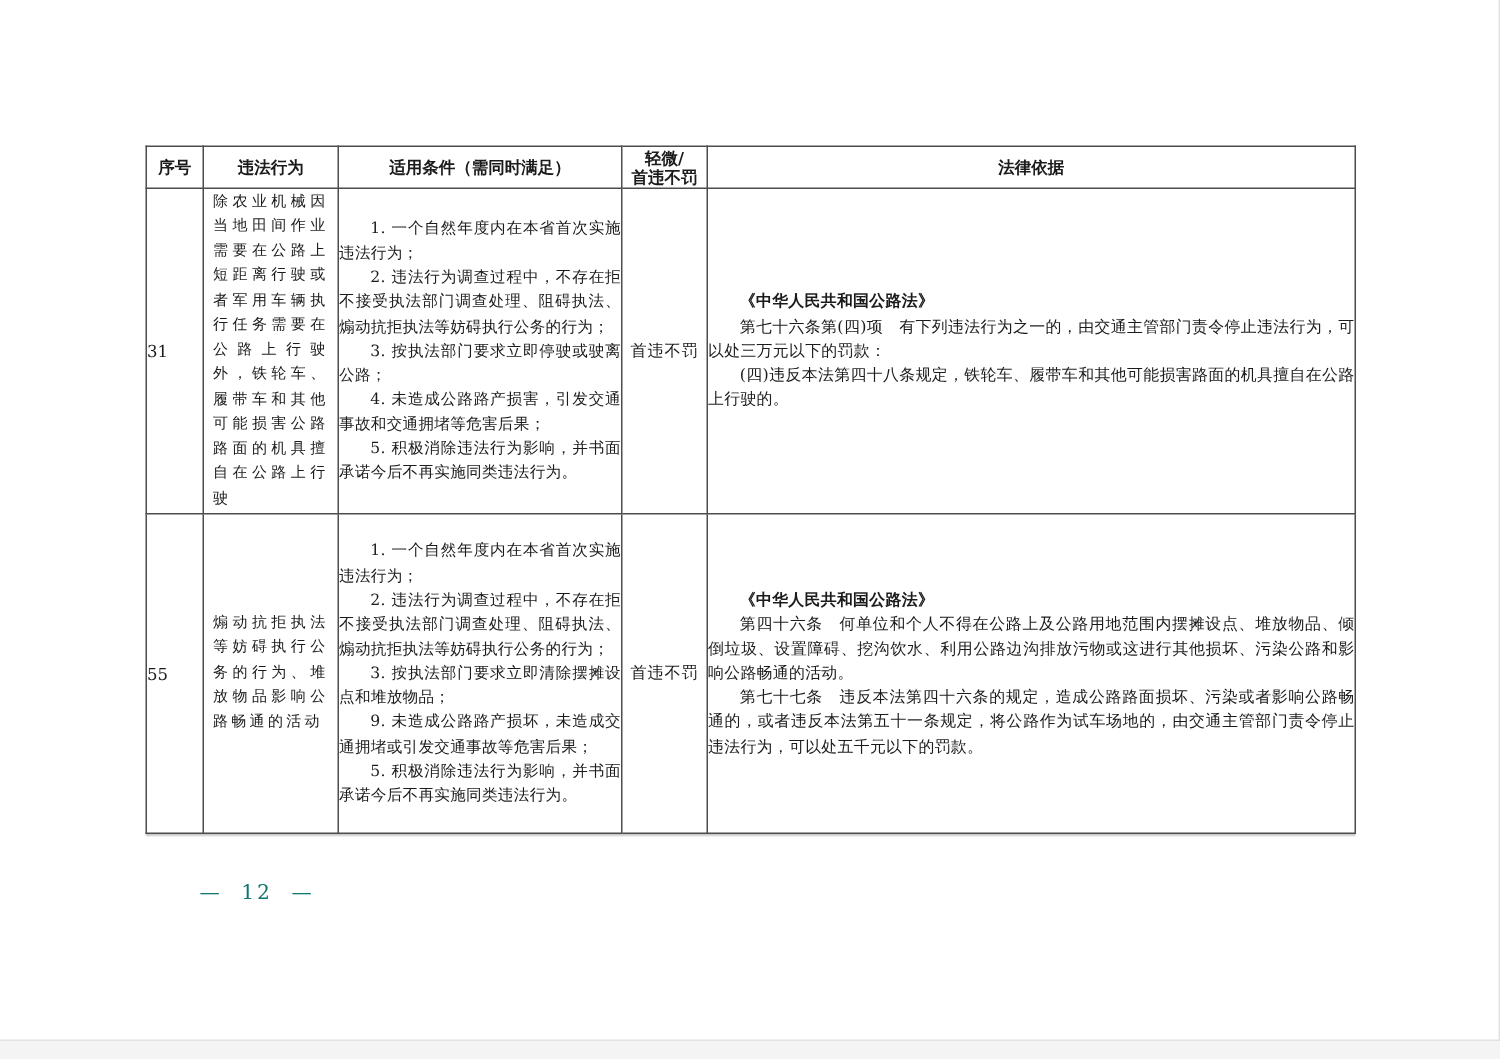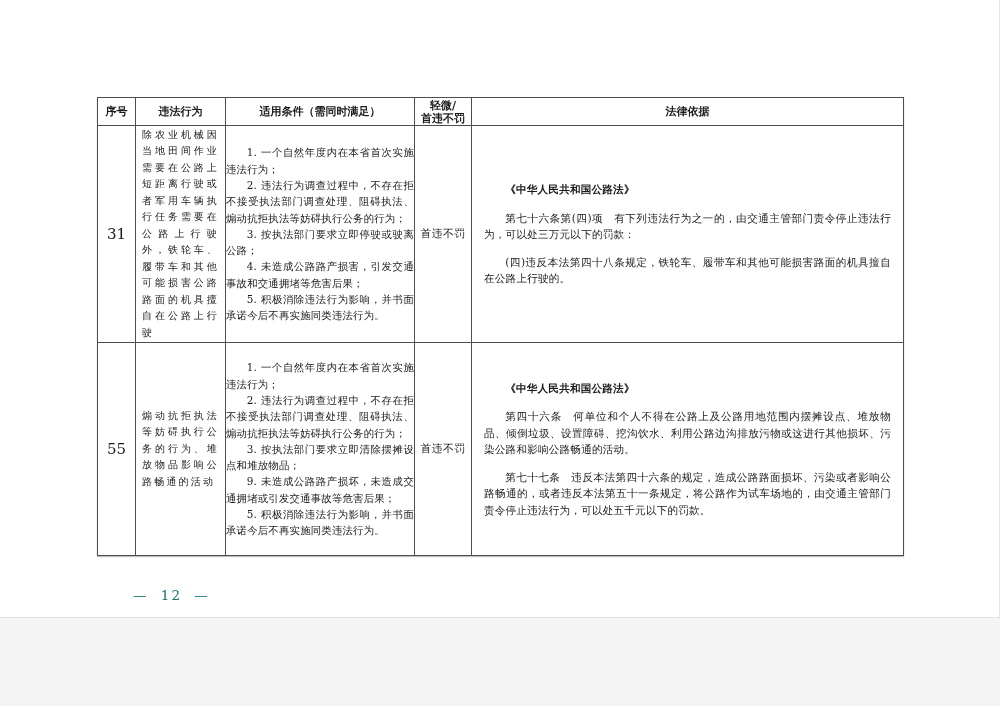--- a/index.html
+++ b/index.html
@@ -5,21 +5,21 @@
   * { box-sizing: border-box; }
   html, body { margin: 0; padding: 0; }
   body {
     width: 1000px; height: 706px;
     background: #f4f4f4;
     font-family: "DejaVu Serif", "Liberation Serif", serif;
     color: #1b1b1b;
   }
   .page {
     position: relative;
-    width: 1000px; height: 618px;
+    width: 1000px; height: 694px;
     background: #ffffff;
     overflow: hidden;
     border-right: 1px solid #e2e2e2;
     border-bottom: 1px solid #e2e2e2;
   }
   table.vtable {
     position: absolute;
     left: 97px; top: 97px;
     width: 806px;
     border-collapse: collapse;
@@ -38,22 +38,21 @@
     font-weight: bold;
     text-align: center;
     height: 28px;
     line-height: 13px;
     padding: 1px 2px;
   }
   .row-31 td { height: 217px; }
   .row-32 td { height: 213px; }
 
   .cell-no {
-    text-align: center;
-    font-size: 15px;
+    font-size: 11px;
   }
   .cell-behavior .behavior-text {
     padding: 0 6px;
     font-size: 10px;
     line-height: 16.5px;
     letter-spacing: 2.2px;
     text-align: justify;
   }
   .cell-cond { padding: 0 5px; }
   .cell-cond p {
@@ -64,21 +63,21 @@
     text-align: justify;
     letter-spacing: 0.2px;
   }
   .cell-penalty {
     text-align: center;
     font-size: 10.8px;
     letter-spacing: 0.5px;
   }
   .cell-legal { padding: 0 9px; }
   .cell-legal p {
-    margin: 12px;
+    margin: 0;
     font-size: 10.6px;
     line-height: 16.2px;
     text-indent: 2em;
     text-align: justify;
     letter-spacing: 0.2px;
   }
   .cell-legal p.law-title { font-weight: bold; }
 
   .page-footer {
     position: absolute;

